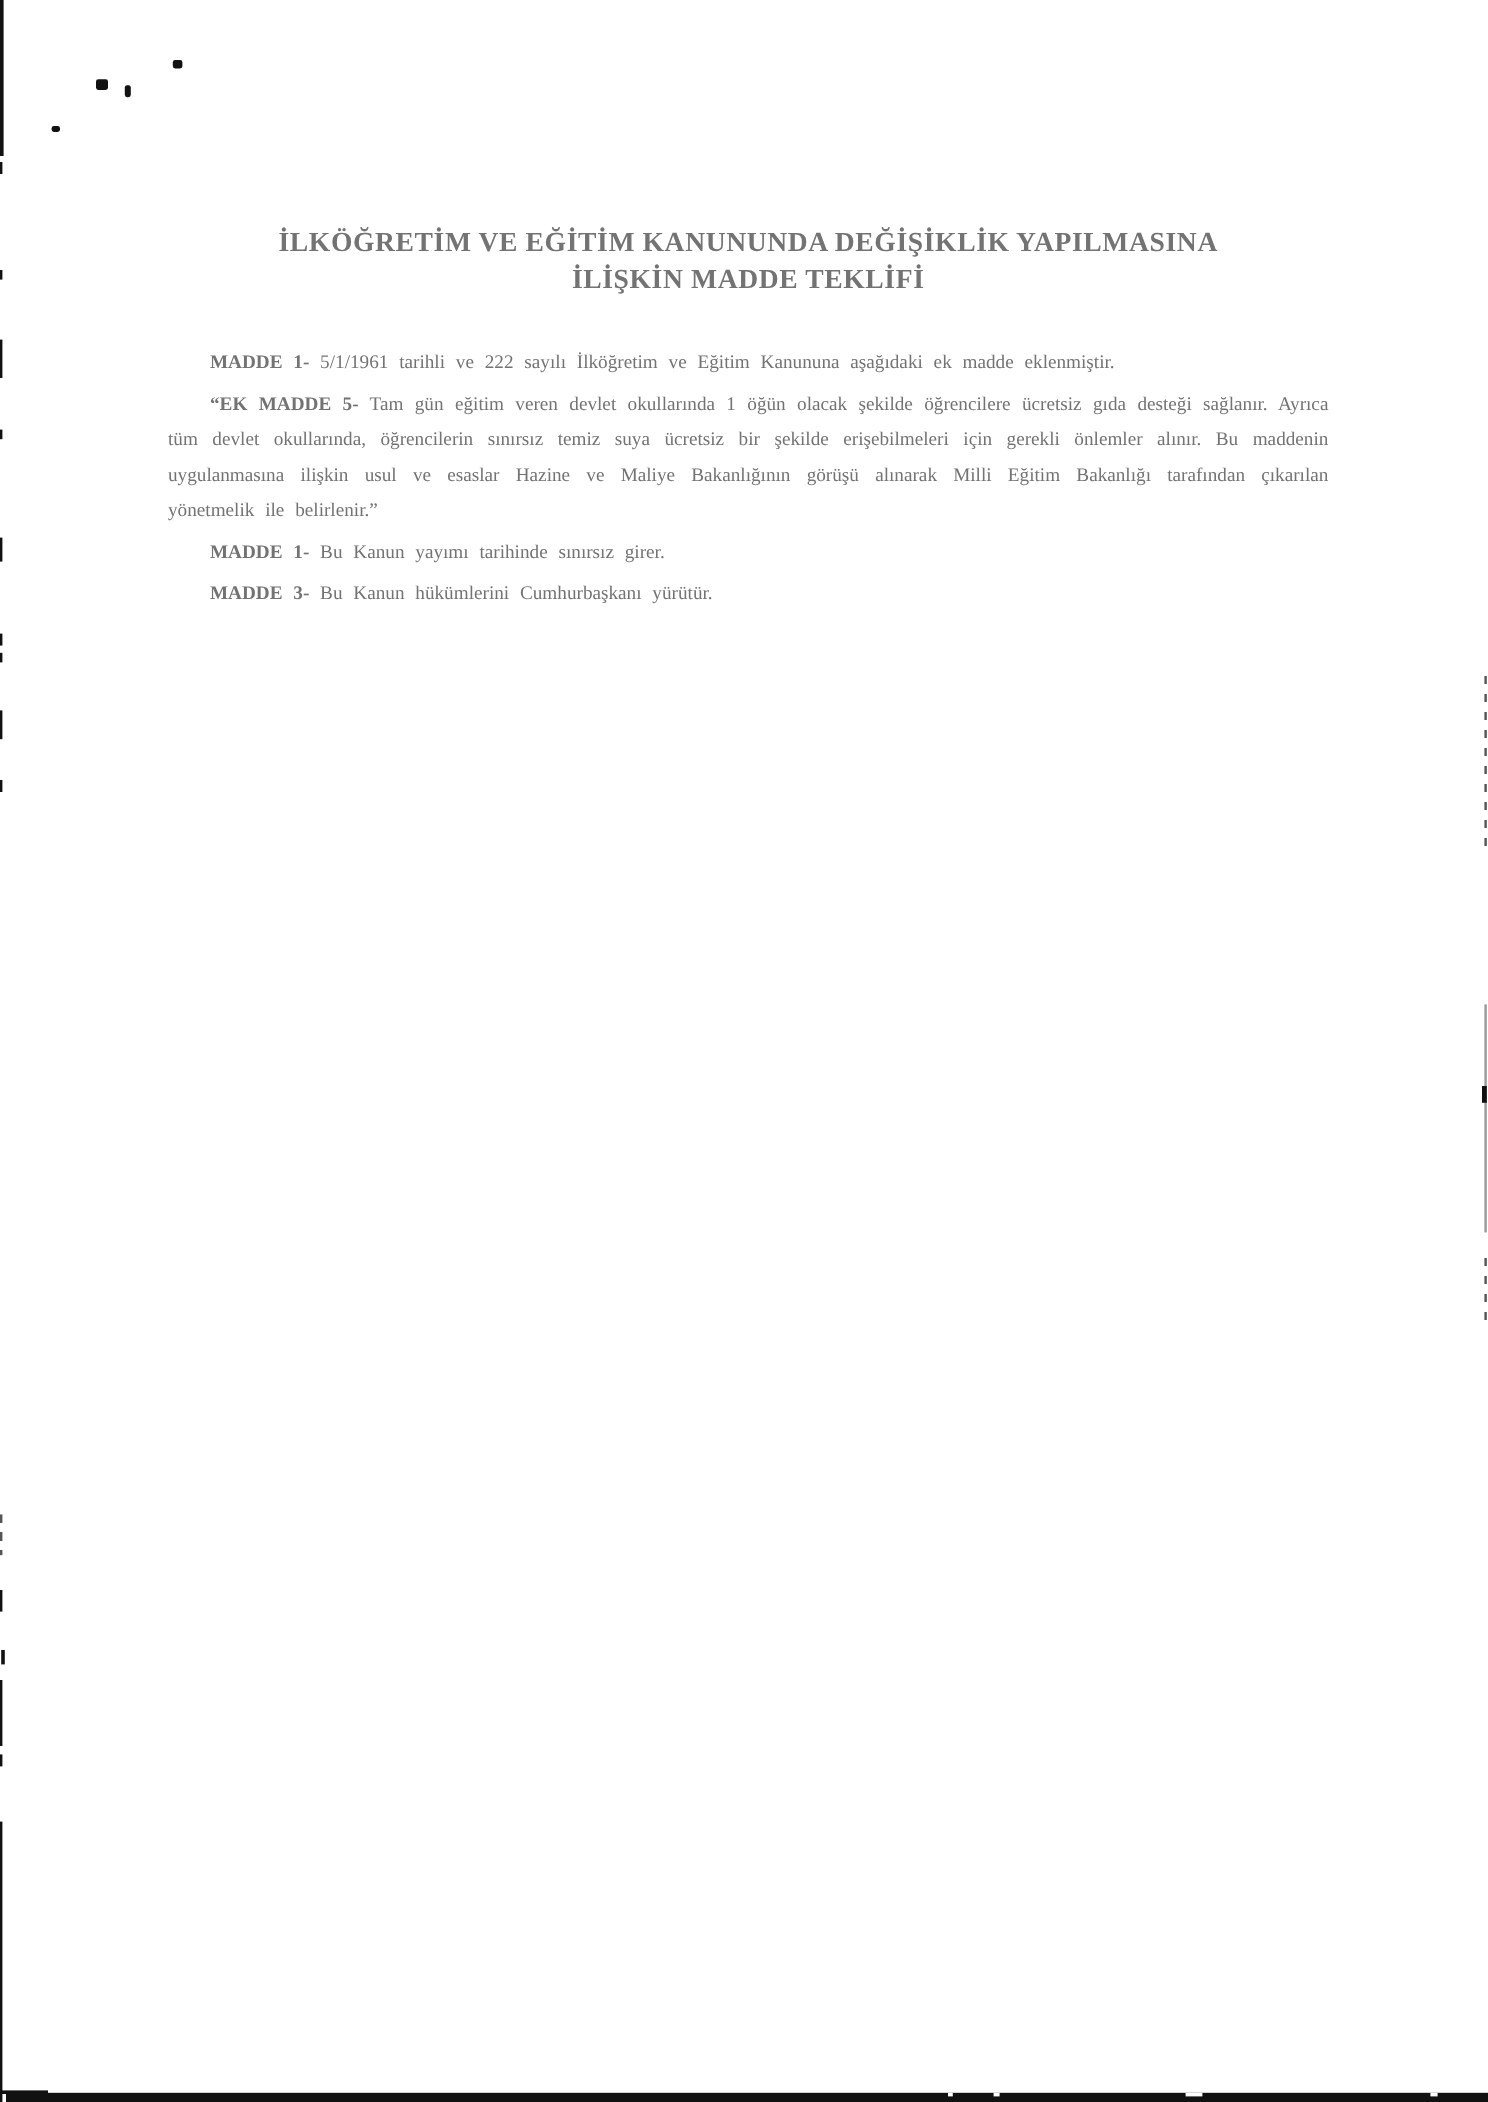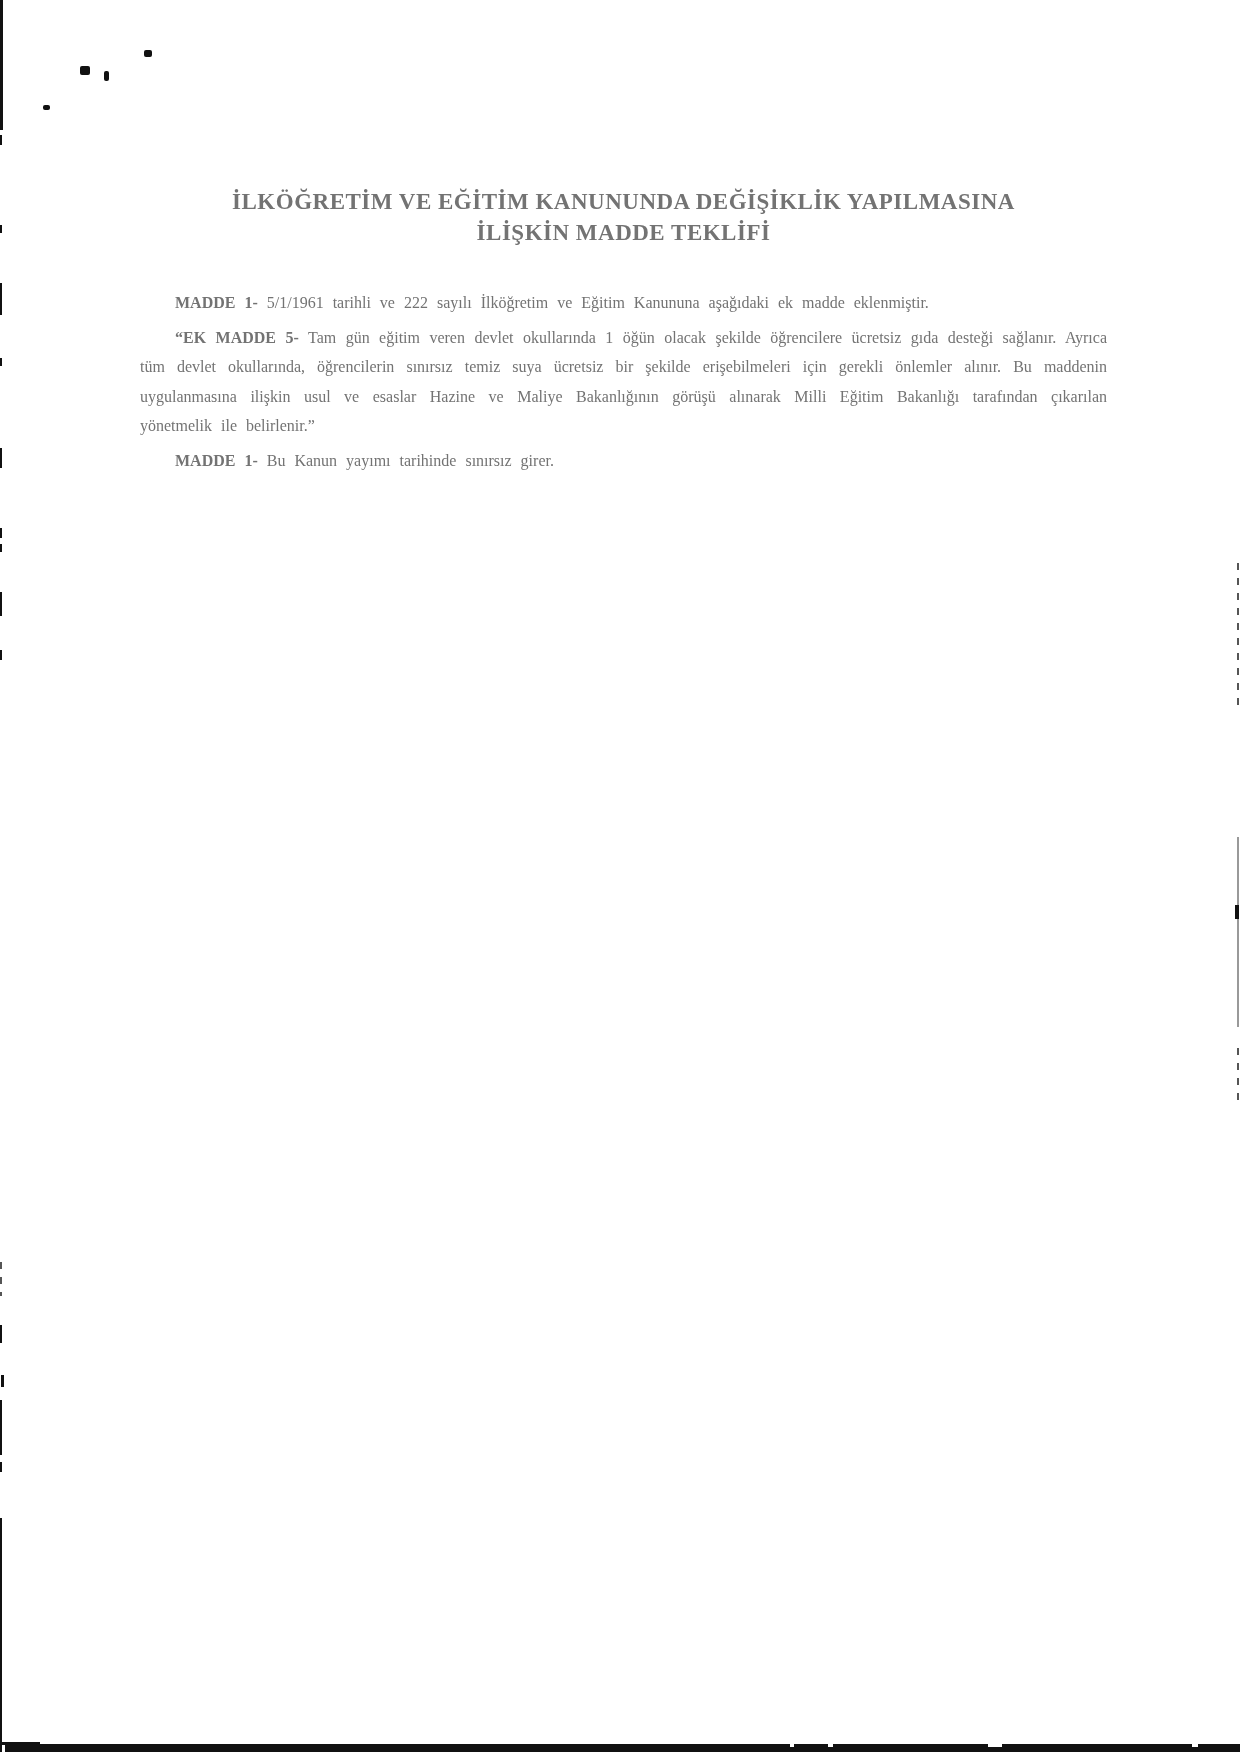--- a/index.html
+++ b/index.html
@@ -55,20 +55,21 @@
       <div>İLKÖĞRETİM VE EĞİTİM KANUNUNDA DEĞİŞİKLİK YAPILMASINA</div>
       <div>İLİŞKİN MADDE TEKLİFİ</div>
     </h1>
 
     <p class="para"><b class="lead">MADDE 1-</b><span> 5/1/1961 tarihli ve 222 sayılı İlköğretim ve Eğitim Kanununa aşağıdaki ek madde eklenmiştir.</span></p>
 
     <p class="para"><b class="lead">“EK MADDE 5-</b><span> Tam gün eğitim veren devlet okullarında 1 öğün olacak şekilde öğrencilere ücretsiz gıda desteği sağlanır. Ayrıca tüm devlet okullarında, öğrencilerin sınırsız temiz suya ücretsiz bir şekilde erişebilmeleri için gerekli önlemler alınır. Bu maddenin uygulanmasına ilişkin usul ve esaslar Hazine ve Maliye Bakanlığının görüşü alınarak Milli Eğitim Bakanlığı tarafından çıkarılan yönetmelik ile belirlenir.”</span></p>
 
     <p class="para"><b class="lead">MADDE 1-</b><span> Bu Kanun yayımı tarihinde sınırsız girer.</span></p>
 
+    <p class="para"><b class="lead">MADDE 3-</b><span> Bu Kanun hükümlerini Cumhurbaşkanı yürütür.</span></p>
   </div>
 
   <div class="speck" style="left:144px; top:50px; width:8px; height:7px;"></div>
   <div class="speck" style="left:80px; top:66px; width:10px; height:9px;"></div>
   <div class="speck" style="left:104px; top:71px; width:5px; height:10px;"></div>
   <div class="speck" style="left:43px; top:105px; width:7px; height:5px;"></div>
 
   <div class="artifact" style="left:0; top:0; width:3px; height:130px;"></div>
   <div class="artifact" style="left:0; top:135px; width:2px; height:10px;"></div>
   <div class="artifact" style="left:0; top:225px; width:2px; height:8px;"></div>

